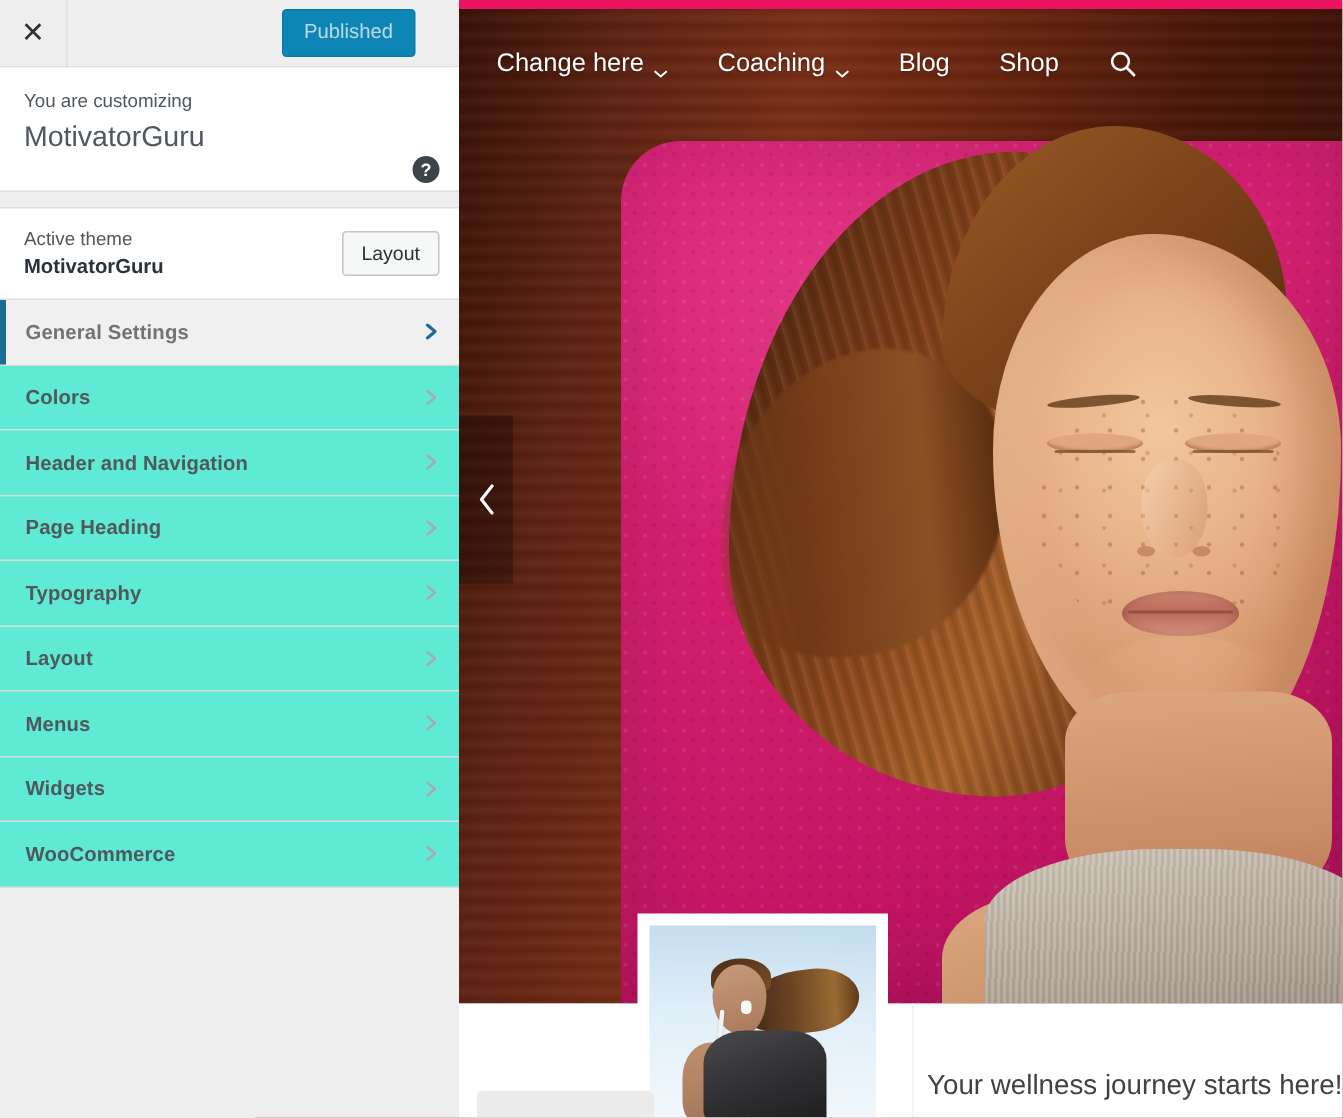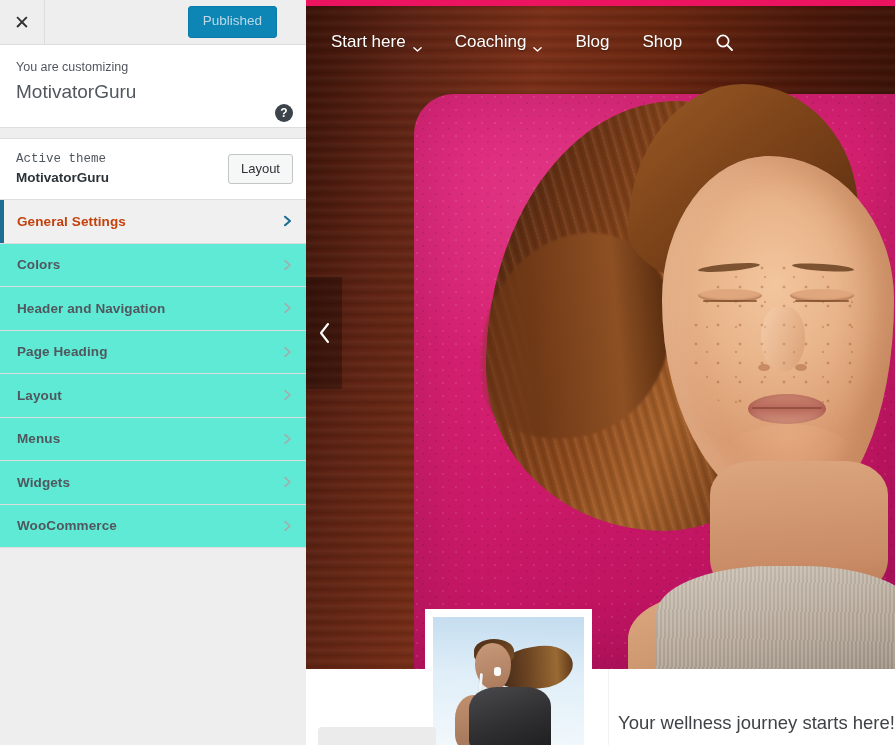--- a/index.html
+++ b/index.html
@@ -93,21 +93,21 @@
   
   .active-theme {
     background: #ffffff;
     border-top: 1px solid #dddddd;
     border-bottom: 1px solid #dddddd;
     padding: 14px 13px 14px 16px;
     height: 62px;
     display: flex; align-items: center; justify-content: space-between;
   }
   .theme-text .theme-label {
-    font-size: 12.5px; color: #50575e; line-height: 1.45; font-family: Liberation Mono, monospace;
+    font-size: 12.5px; color: #50575e; line-height: 1.45;
   }
   .theme-text .theme-name {
     font-size: 13.5px; color: #2c3338; font-weight: bold; line-height: 1.45;
   }
   .change-btn {
     background: #f6f7f7;
     border: 1px solid #c3c4c7;
     border-radius: 3px;
     color: #2c3338;
     font-size: 13px;
@@ -134,21 +134,21 @@
     letter-spacing: 0.1px;
   }
   .section-item .chev {
     position: absolute; right: 13px; top: 50%;
     transform: translateY(-50%);
     width: 11px; height: 11px;
   }
   .section-item .chev svg { display: block; }
   .section-item .chev path { stroke: #a7aaad; stroke-width: 1.6; fill: none; }
   .section-item.active { background: #f0f0f1; }
-  .section-item.active .sec-label { color: #c2410c; }
+  .section-item.active .sec-label { color: #737373; }
   .section-item.active .chev path { stroke: #1c6c94; stroke-width: 2.1; }
   .section-item.active::before {
     content: ""; position: absolute; left: 0; top: 0; bottom: 0;
     width: 4px; background: #1c6c94;
   }
 
   
   #preview {
     position: relative;
     width: 589px; height: 745px;
@@ -508,20 +508,28 @@
         <div class="section-item">
           <span class="sec-label">Header and Navigation</span>
           <span class="chev">
             <svg viewBox="0 0 11 11" width="11" height="11">
               <path d="M3 1.2 L8 5.5 L3 9.8" stroke-linecap="round" stroke-linejoin="round"></path>
             </svg>
           </span>
         </div>
         <div class="section-item">
           <span class="sec-label">Page Heading</span>
+          <span class="chev">
+            <svg viewBox="0 0 11 11" width="11" height="11">
+              <path d="M3 1.2 L8 5.5 L3 9.8" stroke-linecap="round" stroke-linejoin="round"></path>
+            </svg>
+          </span>
+        </div>
+        <div class="section-item">
+          <span class="sec-label">Typography</span>
           <span class="chev">
             <svg viewBox="0 0 11 11" width="11" height="11">
               <path d="M3 1.2 L8 5.5 L3 9.8" stroke-linecap="round" stroke-linejoin="round"></path>
             </svg>
           </span>
         </div>
         <div class="section-item">
           <span class="sec-label">Layout</span>
           <span class="chev">
             <svg viewBox="0 0 11 11" width="11" height="11">
@@ -583,21 +591,21 @@
         <div class="chin"></div>
         <div class="neck"></div>
         <div class="shoulder-l"></div>
         <div class="shoulder-r"></div>
         <div class="tank"></div>
       </div>
     </div>
 
     <div class="site-nav" id="site-nav">
         <div class="nav-item">
-          <span>Start here</span>
+          <span>Change here</span>
           <span class="caret"><svg viewBox="0 0 10 7" width="9" height="7">
               <path d="M1 1.6 L5 5.2 L9 1.6" stroke-linecap="round" stroke-linejoin="round"></path>
             </svg></span>
         </div>
         <div class="nav-item">
           <span>Coaching</span>
           <span class="caret"><svg viewBox="0 0 10 7" width="9" height="7">
               <path d="M1 1.6 L5 5.2 L9 1.6" stroke-linecap="round" stroke-linejoin="round"></path>
             </svg></span>
         </div>

